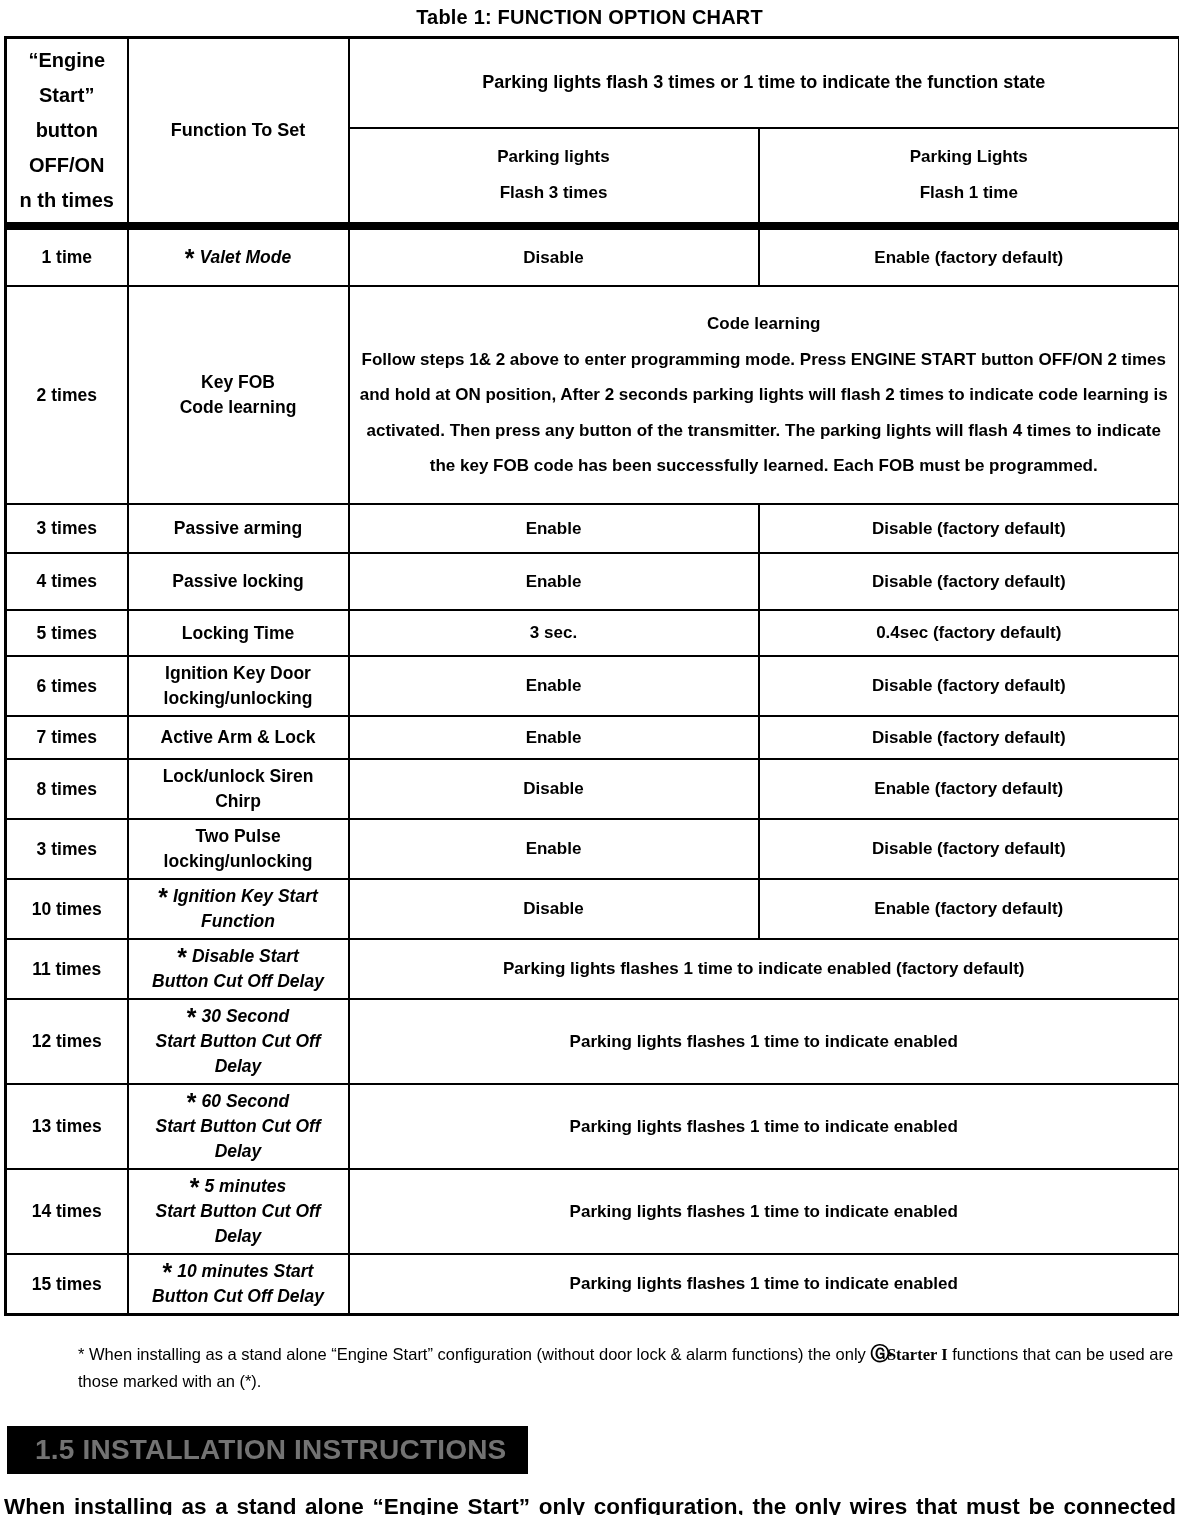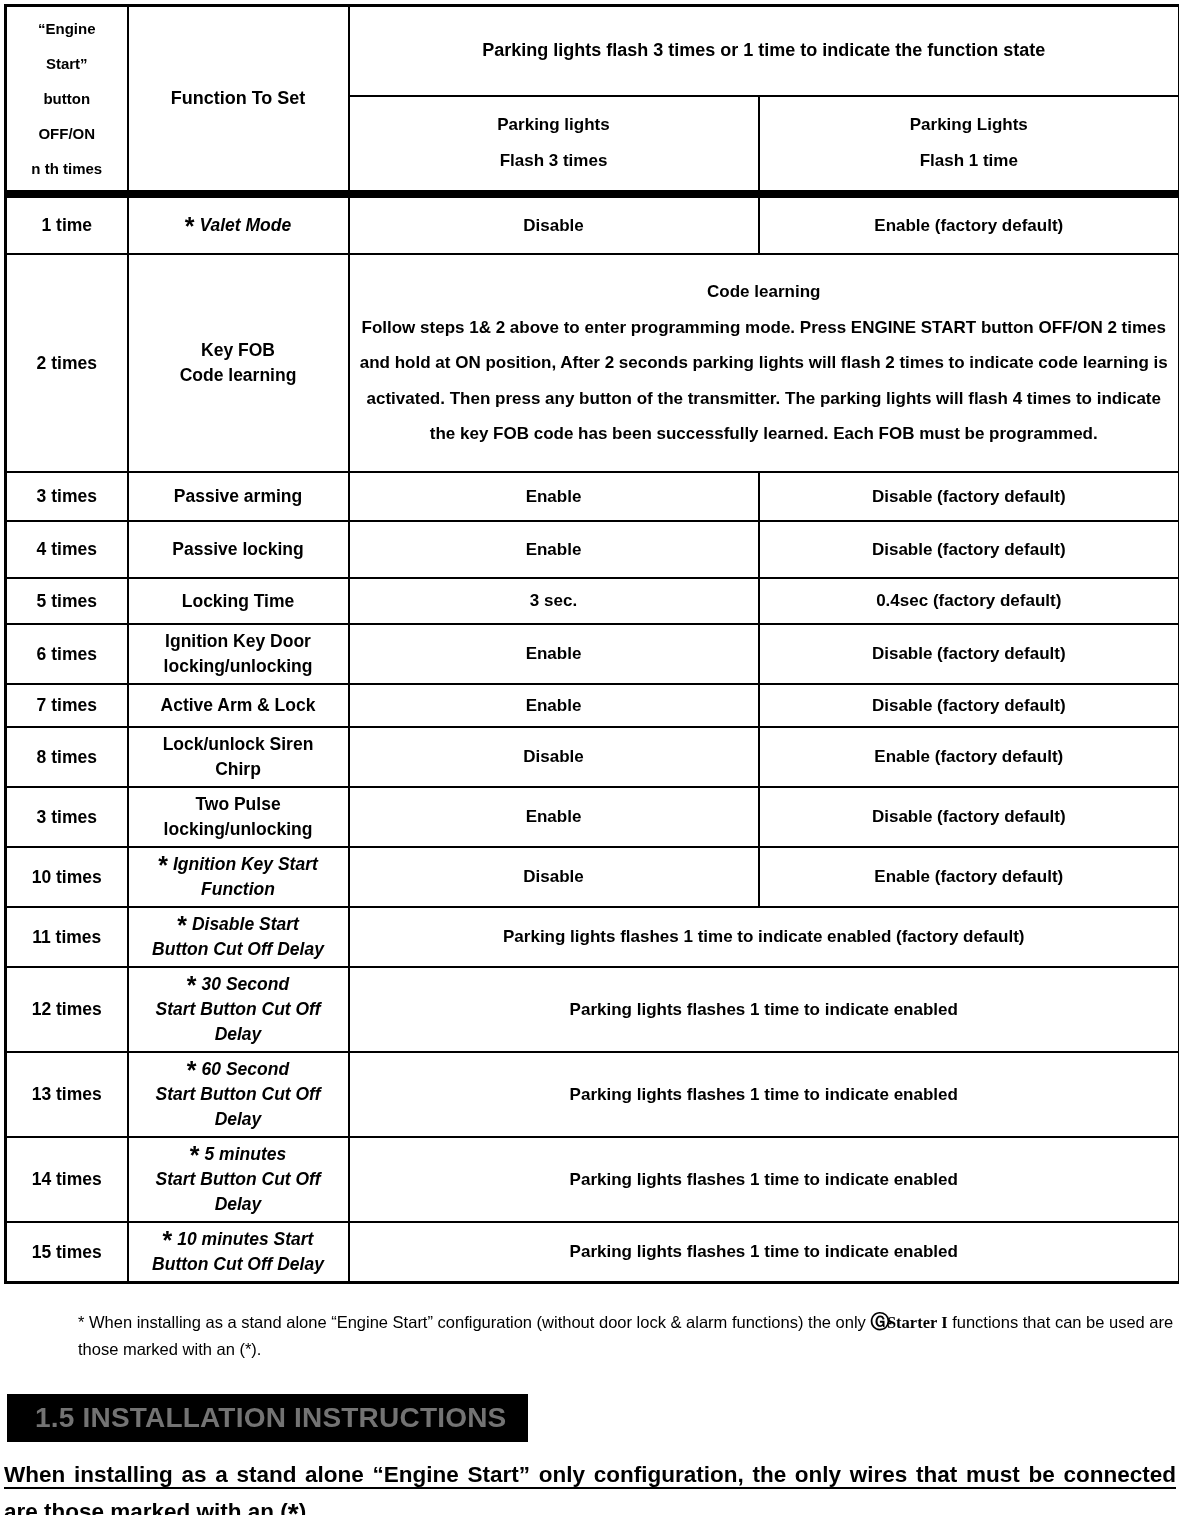--- a/index.html
+++ b/index.html
@@ -35,21 +35,21 @@
     text-align: center;
     vertical-align: middle;
     padding: 4px 6px;
     overflow: hidden;
   }
 
   
   td.h-col1 {
     white-space: pre-line;
     line-height: 35px;
-    font-size: 15px;
+    font-size: 20px;
     padding: 2px 2px;
   }
   td.h-col2 { font-size: 18px; }
   td.h-span {
     font-size: 18px;
     vertical-align: top;
     padding-top: 22px;
   }
   td.h-sub {
     white-space: pre-line;
@@ -144,20 +144,21 @@
     font-size: 28px;
     vertical-align: -4px;
     line-height: 0;
   }
 </style>
 </head>
 <body>
 
 <div class="page">
 
+  <div class="doc-title">Table 1: FUNCTION OPTION CHART</div>
 
   <table class="option-chart">
     <colgroup>
       <col style="width:122px">
         <col style="width:221px">
         <col style="width:410px">
         <col style="width:421px">
     </colgroup>
     <tbody>
 

